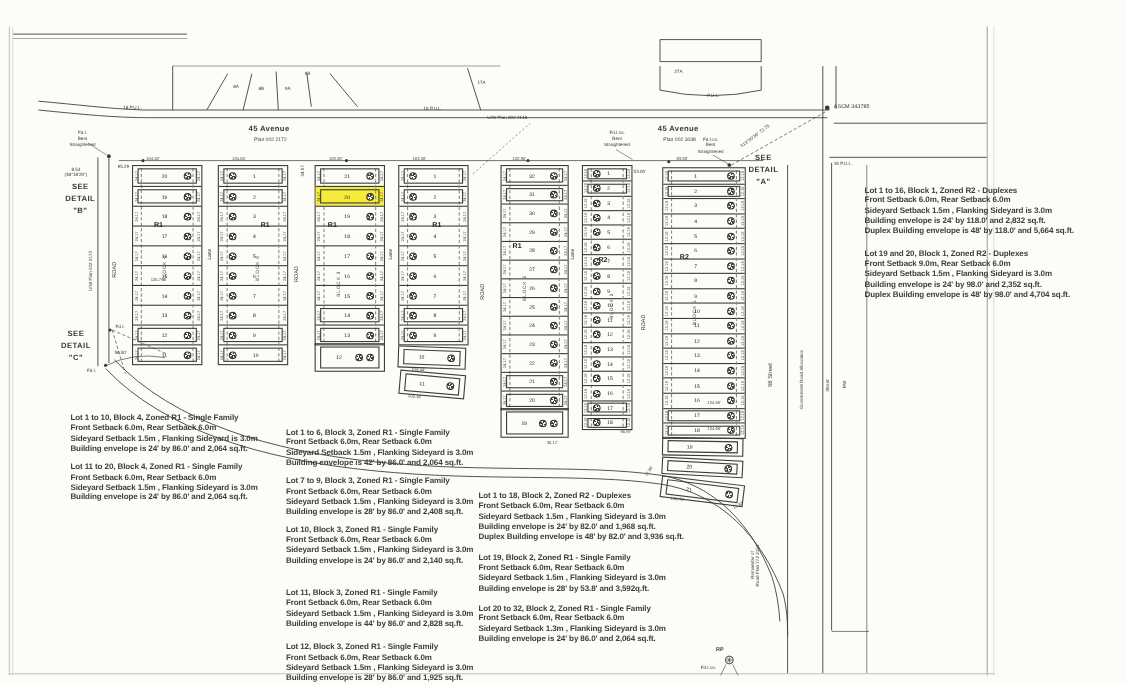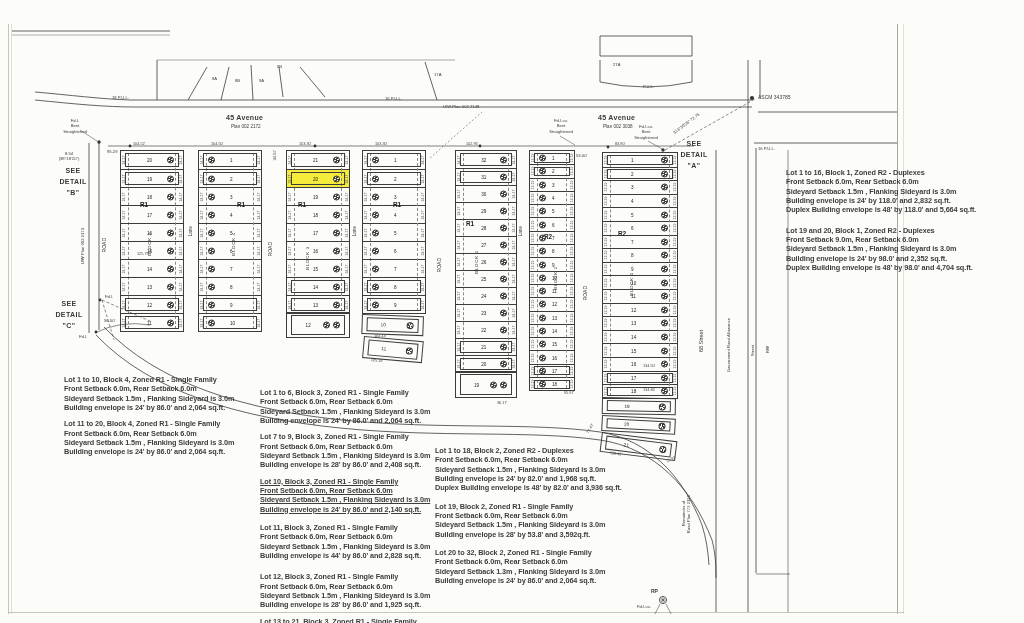--- a/index.html
+++ b/index.html
@@ -811,26 +811,26 @@
 Building envelope is 24' by 86.0'  and 2,064 sq.ft.</div>
         <div class="note" style="margin-bottom: 7px;">Lot 11 to 20, Block 4, Zoned R1 - Single Family
 Front Setback 6.0m, Rear Setback 6.0m
 Sideyard Setback 1.5m , Flanking Sideyard is 3.0m
 Building envelope is 24' by 86.0'  and 2,064 sq.ft.</div>
       </div>
       <div class="notegroup" style="left: 260px; top: 388px; width: 205px;">
         <div class="note" style="margin-bottom: 7px;">Lot 1 to 6, Block 3, Zoned R1 - Single Family
 Front Setback 6.0m, Rear Setback 6.0m
 Sideyard Setback 1.5m , Flanking Sideyard is 3.0m
-Building envelope is 24' by 86.0'  and 2,064 sq.ft.</div>
+Building envelope is 42' by 86.0'  and 2,064 sq.ft.</div>
         <div class="note" style="margin-bottom: 7px;">Lot 7 to 9, Block 3, Zoned R1 - Single Family
 Front Setback 6.0m, Rear Setback 6.0m
 Sideyard Setback 1.5m , Flanking Sideyard is 3.0m
 Building envelope is 28' by 86.0'  and 2,408 sq.ft.</div>
-        <div class="note" style="margin-bottom: 9px; text-decoration: underline;">Lot 10, Block 3, Zoned R1 - Single Family
+        <div class="note" style="margin-bottom: 20px;">Lot 10, Block 3, Zoned R1 - Single Family
 Front Setback 6.0m, Rear Setback 6.0m
 Sideyard Setback 1.5m , Flanking Sideyard is 3.0m
 Building envelope is 24' by 86.0'  and 2,140 sq.ft.</div>
         <div class="note" style="margin-bottom: 7px;">Lot 11, Block 3, Zoned R1 - Single Family
 Front Setback 6.0m, Rear Setback 6.0m
 Sideyard Setback 1.5m , Flanking Sideyard is 3.0m
 Building envelope is 44' by 86.0'  and 2,828 sq.ft.</div>
         <div class="note" style="margin-bottom: 7px; margin-top: 12px;">Lot 12, Block 3, Zoned R1 - Single Family
 Front Setback 6.0m, Rear Setback 6.0m
 Sideyard Setback 1.5m , Flanking Sideyard is 3.0m

